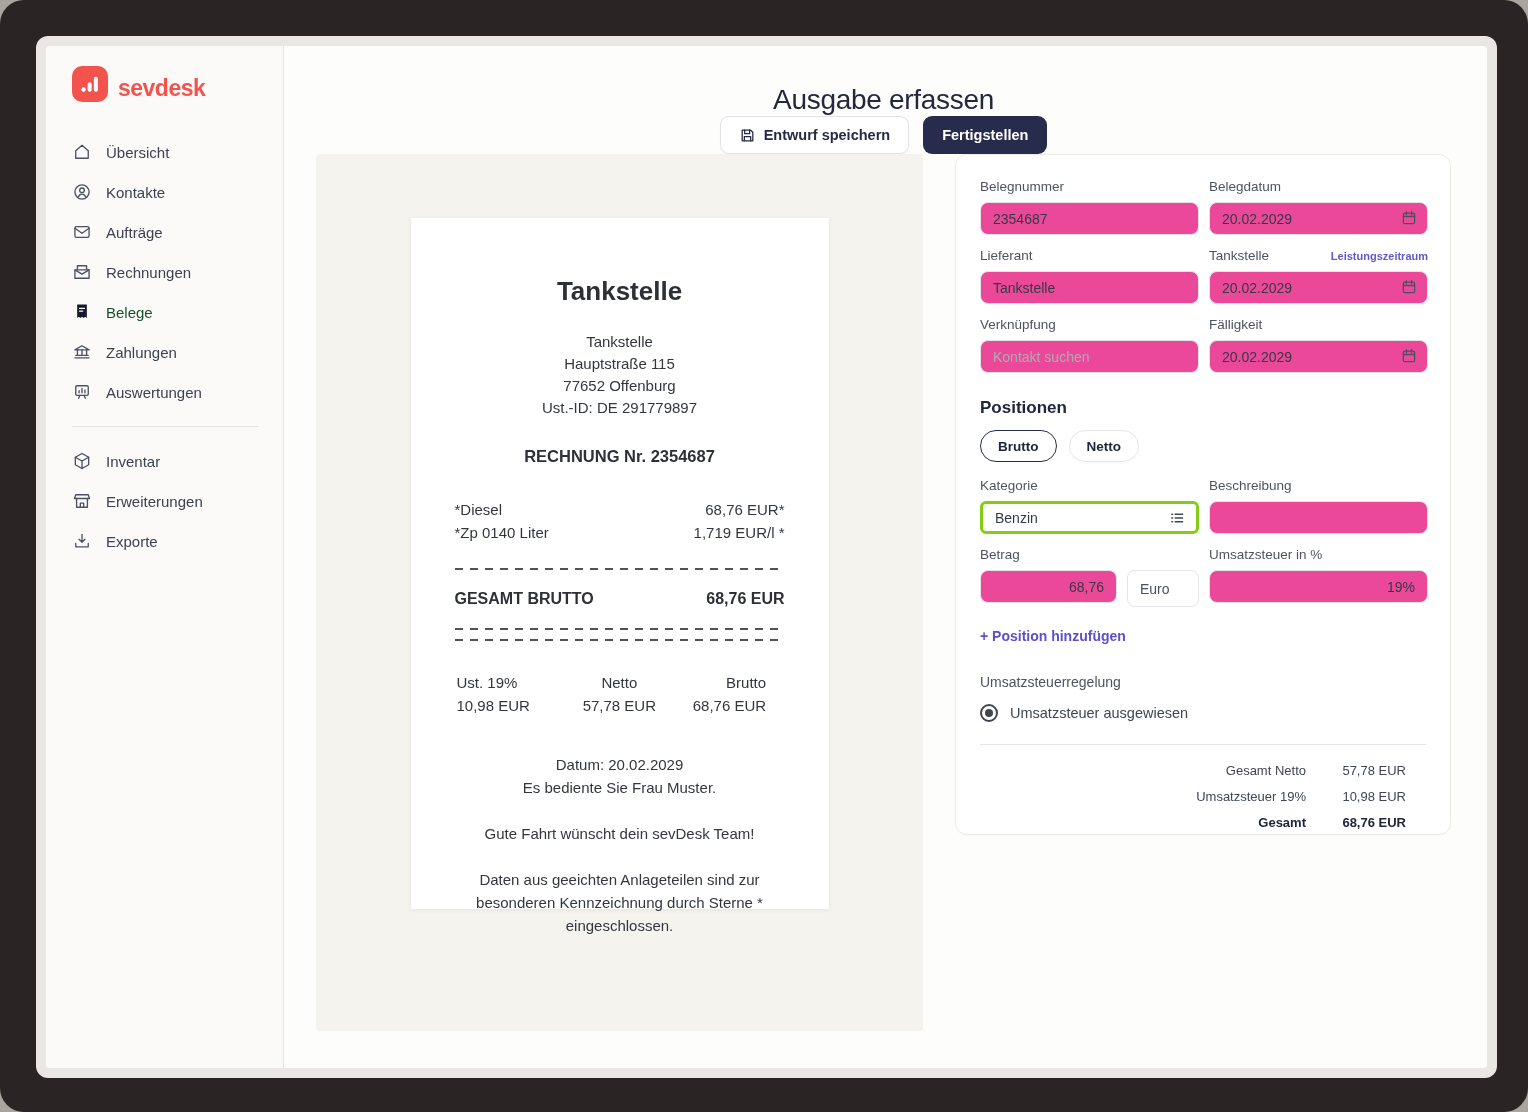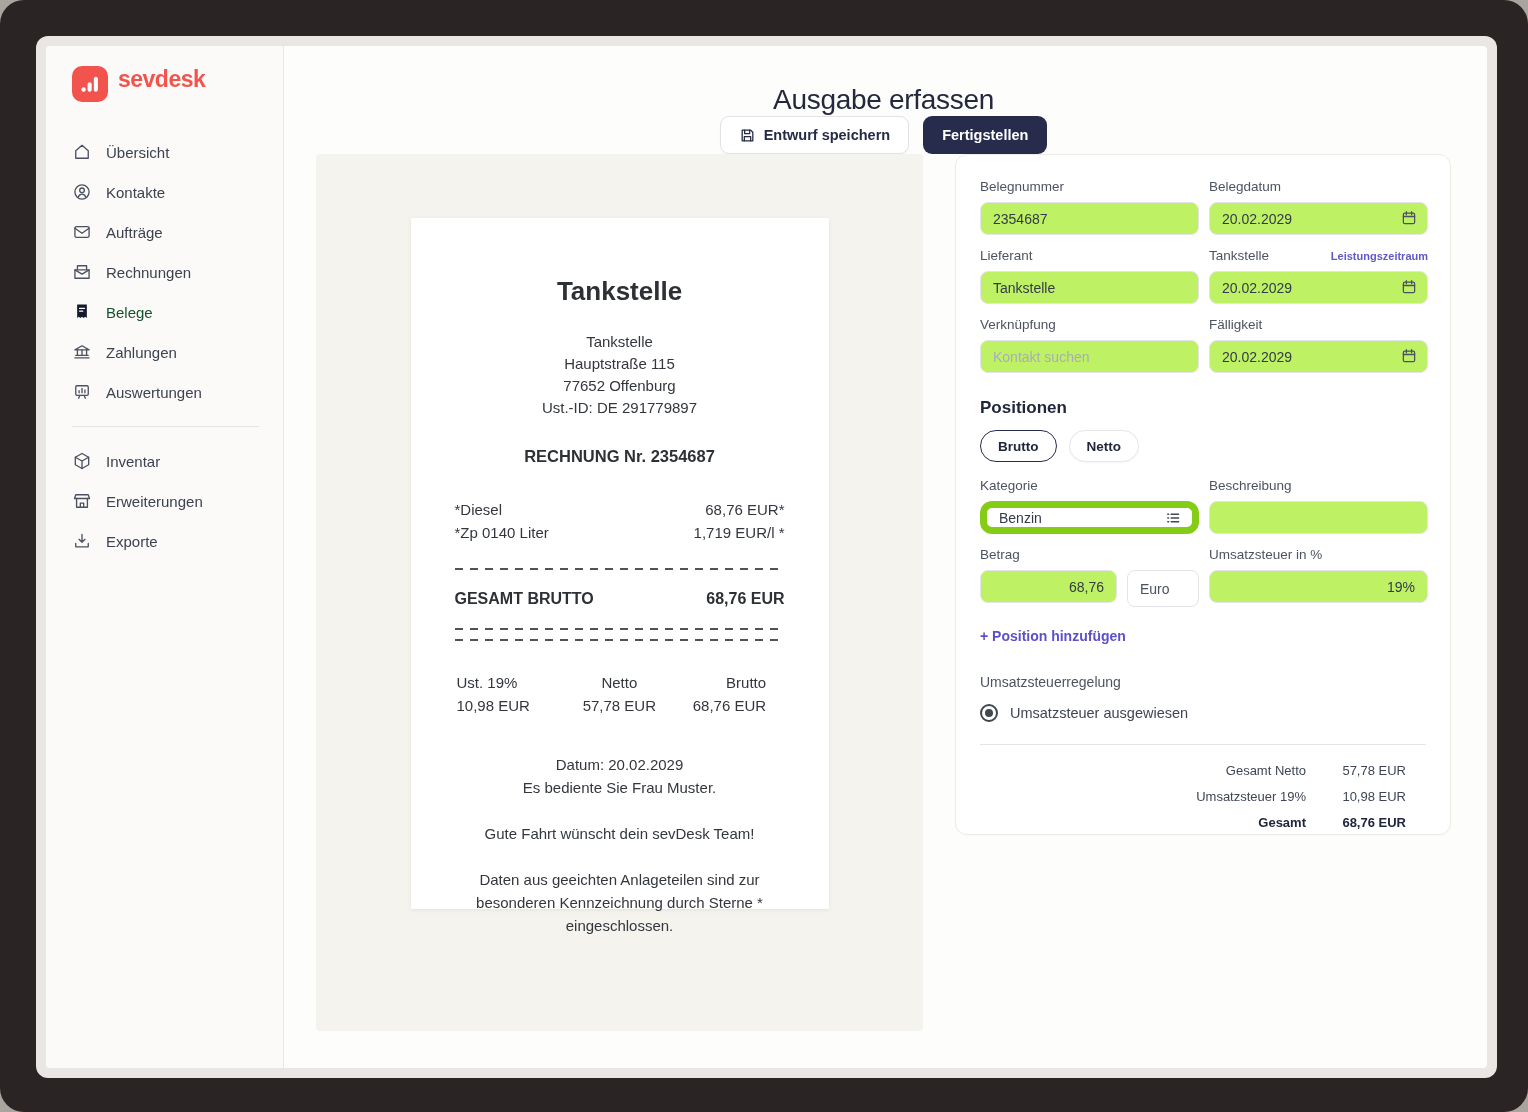--- a/index.html
+++ b/index.html
@@ -7,21 +7,21 @@
   body { font-family:"Liberation Sans", sans-serif; background:#a9a49e; position:relative; }
 
   
   .frame { position:absolute; inset:0; background:#2b2424; border-radius:24px; }
   .window { position:absolute; left:36px; top:36px; width:1461px; height:1042px;
             background:#e9e6e3; border-radius:12px; padding:10px; }
   .app { width:100%; height:100%; background:#fdfdfb; border-radius:4px; display:flex; overflow:hidden; }
 
   
   .sidebar { width:238px; background:#fbfaf8; border-right:1px solid #e9e7e3; padding:20px 0 0 26px; flex:none; }
-  .logo-row { display:flex; align-items:flex-start; gap:10px; margin-bottom:30px; }
+  .logo-row { display:flex; align-items:flex-end; gap:10px; margin-bottom:30px; }
   .logo-mark { width:36px; height:36px; border-radius:10px; background:#f2544d; display:flex; align-items:center; justify-content:center; }
   .logo-word { font-size:23px; font-weight:700; color:#f2544d; letter-spacing:-0.5px; }
   .nav-item { display:flex; align-items:center; gap:14px; height:40px; cursor:pointer;
               font-size:15px; color:#3c4250; }
   .nav-item .ic { width:20px; height:20px; color:#4b5161; display:flex; align-items:center; }
   .nav-item.active { font-weight:400; color:#14532d; }
   .nav-item.active .ic { color:#14192b; }
   .side-divider { height:1px; background:#e7e5e1; margin:14px 24px 14px 0; }
 
   
@@ -67,34 +67,34 @@
 
   
   .card { width:496px; height:681px; background:#ffffff; border:1px solid #ecebe7; border-radius:12px;
           padding:24px; flex:none; box-shadow:0 1px 2px rgba(0,0,0,0.02); }
   .grid2 { display:grid; grid-template-columns:219px 219px; column-gap:10px; }
   .field { margin-bottom:13px; }
   .f-label { font-size:13.5px; color:#4d5360; margin-bottom:8px; display:flex; align-items:baseline; justify-content:space-between; }
   .f-link { font-size:11px; font-weight:700; color:#6159c8; cursor:pointer; }
   .ibox { position:relative; }
   .inp { width:100%; height:33px; border:1px solid #e4e3e7; border-radius:8px; padding:0 12px;
-         font-size:14px; color:#333a4a; background:#bef264; font-family:"Liberation Sans", sans-serif; outline:none; }
+         font-size:14px; color:#333a4a; background:#ec4899; font-family:"Liberation Sans", sans-serif; outline:none; }
   .inp::placeholder { color:#a9adb7; }
   .inp.with-icon { padding-right:34px; }
   .field-icon { position:absolute; right:10px; top:7px; width:18px; height:18px; color:#4a5160; cursor:pointer; }
   .inp.right { text-align:right; }
 
   .sec-title { font-size:17px; font-weight:700; color:#20263c; margin:12px 0 12px; }
   .pills { display:flex; gap:12px; margin-bottom:16px; }
   .pill { height:32px; padding:0 17px; border-radius:999px; display:flex; align-items:center;
           font-size:13.5px; font-weight:600; color:#20263c; background:#fff; cursor:pointer; }
   .pill.sel { border:1.5px solid #272c4d; }
   .pill.unsel { border:1px solid #e7e6ea; box-shadow:0 1px 2px rgba(0,0,0,0.03); }
 
-  .kat-box { height:33px; border:7px solid #84cc16; border-radius:12px; display:flex; align-items:center;
+  .kat-box { height:33px; border:3px solid #84cc16; border-radius:6px; display:flex; align-items:center;
              padding:0 10px 0 12px; font-size:14px; color:#333a4a; cursor:pointer; }
   .kat-box .spacer { flex:1; }
   .betrag-row { display:flex; gap:10px; }
   .betrag-row .amount { width:137px; }
   .euro-box { width:72px; height:37px; border:1px solid #e4e3e7; border-radius:8px; display:flex; align-items:center;
               padding-left:12px; font-size:14px; color:#4b5160; cursor:pointer; }
 
   .add-link { font-size:14px; font-weight:700; color:#5b50c9; margin-top:8px; cursor:pointer; }
   .ust-label { font-size:14px; color:#4d5360; margin-top:30px; }
   .radio-row { display:flex; align-items:center; gap:12px; margin-top:14px; cursor:pointer; }

